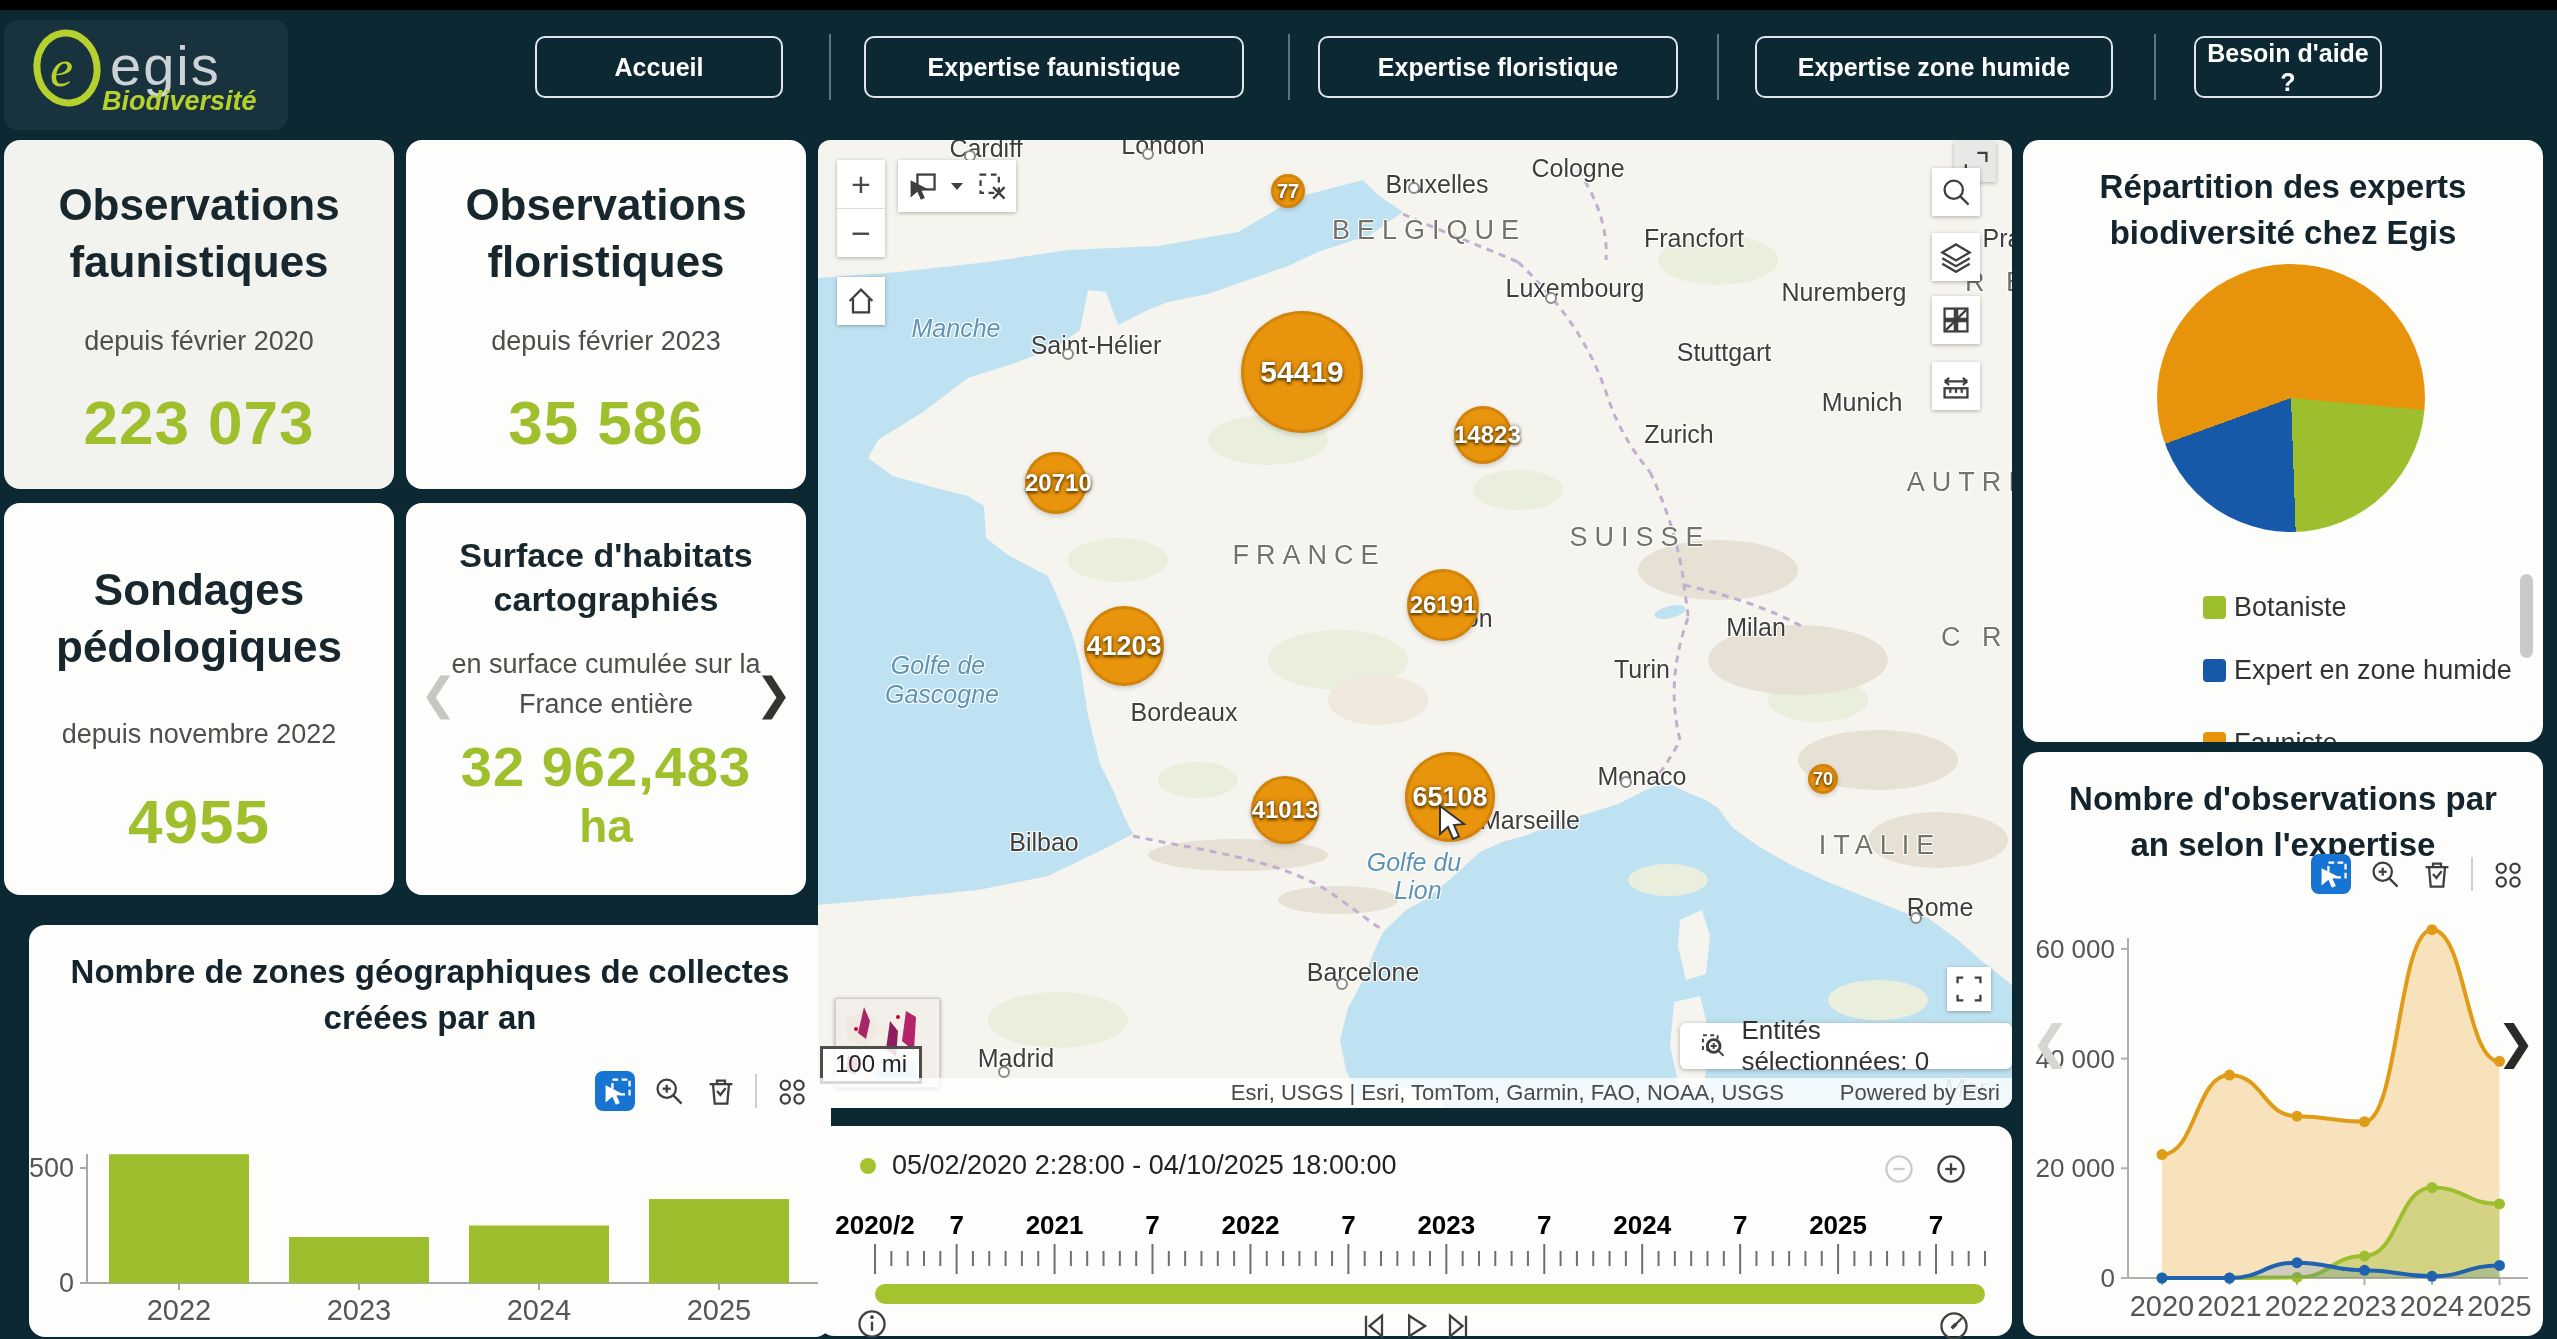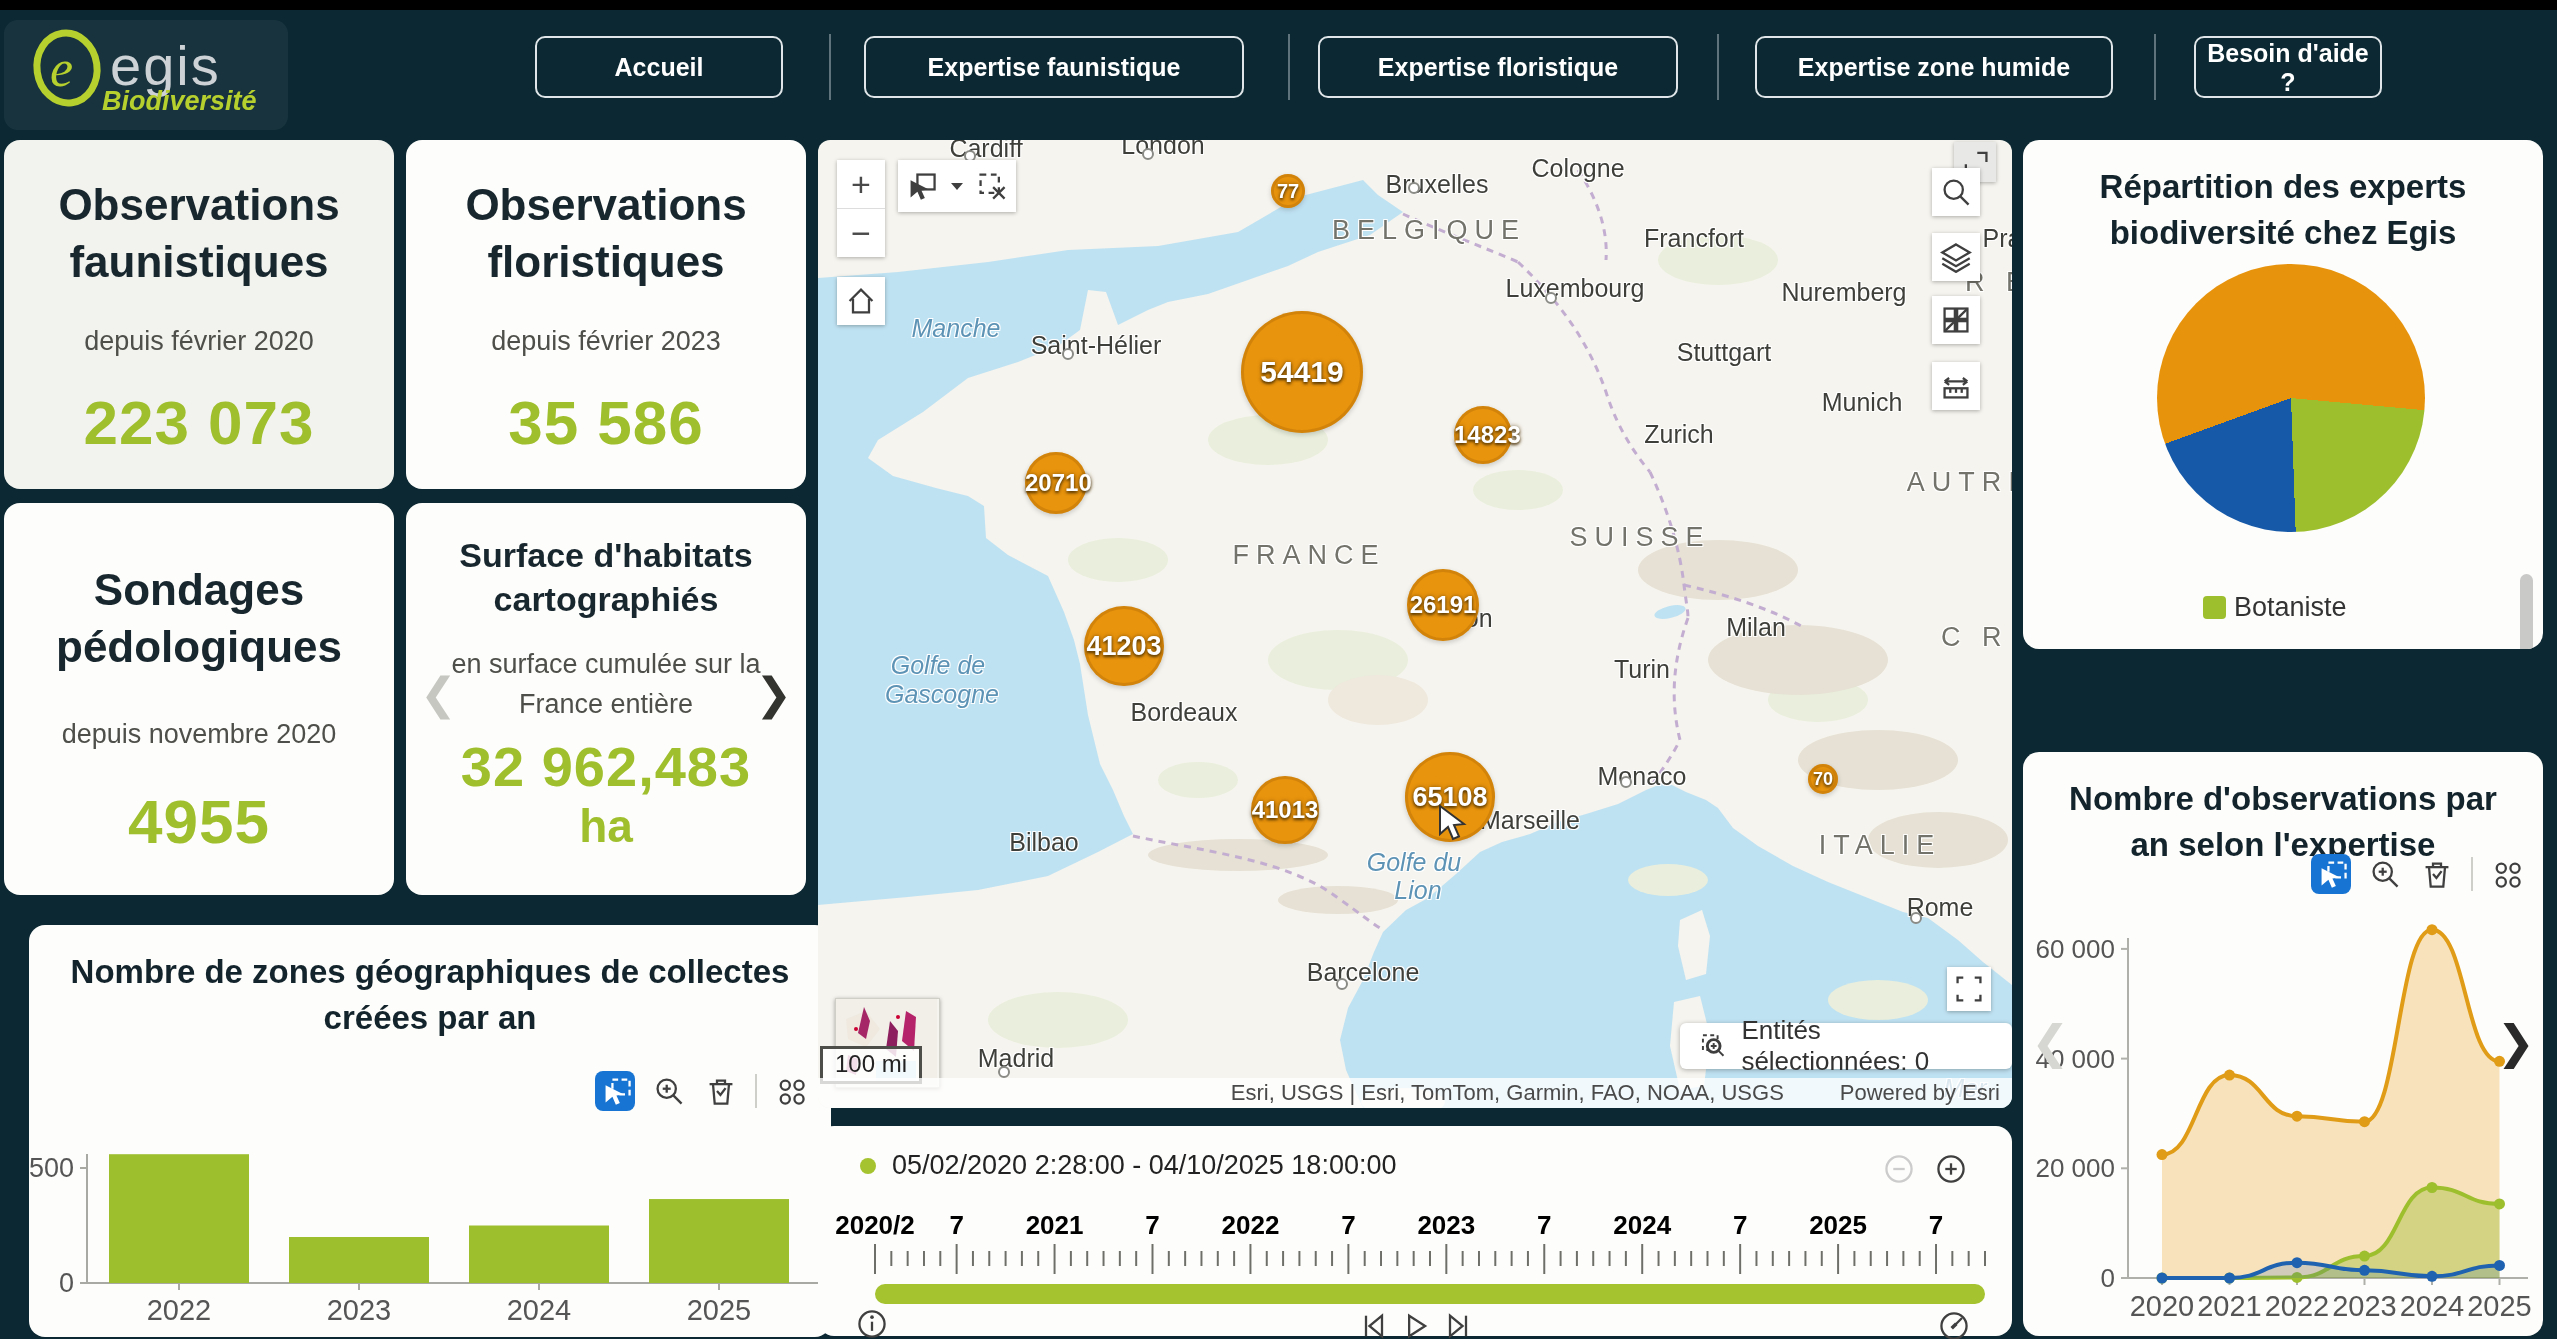--- a/index.html
+++ b/index.html
@@ -76,21 +76,21 @@
   
   #timeline{left:818px;top:1126px;width:1194px;height:210px;}
   .tl-head{position:absolute;left:42px;top:24px;display:flex;align-items:center;gap:16px;font-size:27px;color:#222;}
   .tl-dot{width:16px;height:16px;border-radius:50%;background:#a5c32e;}
   .tl-label{position:absolute;top:84px;transform:translateX(-50%);font-size:26px;font-weight:600;color:#000000;}
   #tlTicks{position:absolute;left:0;top:116px;}
   .tl-bar{position:absolute;left:57px;top:158px;width:1110px;height:20px;background:#a5c32e;border-radius:10px;}
   .tl-foot-btn{position:absolute;background:none;border:none;cursor:pointer;padding:0;display:grid;place-items:center;}
 
   
-  #piePanel{left:2023px;top:140px;width:520px;height:509px;overflow:hidden;}
+  #piePanel{left:2023px;top:140px;width:520px;height:602px;overflow:hidden;}
   #pie{position:absolute;left:134px;top:124px;width:268px;height:268px;border-radius:50%;}
   .lg-item{position:absolute;left:180px;display:flex;align-items:center;gap:8px;}
   .lg-sw{width:23px;height:23px;border-radius:4px;flex:0 0 auto;}
   .lg-txt{font-size:27px;color:#333;}
   .vscroll{position:absolute;right:10px;top:428px;width:13px;height:172px;}
   .vthumb{position:absolute;left:0;top:6px;width:13px;height:84px;border-radius:7px;background:#c9c9c7;}
 
   #linePanel{left:2023px;top:752px;width:520px;height:584px;overflow:hidden;}
   #linePanel .mini-toolbar{right:18px;top:102px;}
   #lineSvg{position:absolute;left:0;top:160px;}
@@ -132,21 +132,21 @@
     <div class="card-sub">depuis février 2020</div>
     <div class="card-val">223 073</div>
   </div>
   <div class="panel card" id="card2">
     <div class="card-title">Observations floristiques</div>
     <div class="card-sub">depuis février 2023</div>
     <div class="card-val">35 586</div>
   </div>
   <div class="panel card" id="card3">
     <div class="card-title">Sondages pédologiques</div>
-    <div class="card-sub">depuis novembre 2020</div>
+    <div class="card-sub">depuis novembre 2022</div>
     <div class="card-val">4955</div>
   </div>
   <div class="panel card" id="card4">
     <div class="card-title">Surface d'habitats cartographiés</div>
     <div class="card-sub">en surface cumulée sur la France entière</div>
     <div class="card-val">32 962,483</div>
     <div class="card-unit">ha</div>
     <button class="c-arrow prev">❮</button>
     <button class="c-arrow next">❯</button>
   </div>

